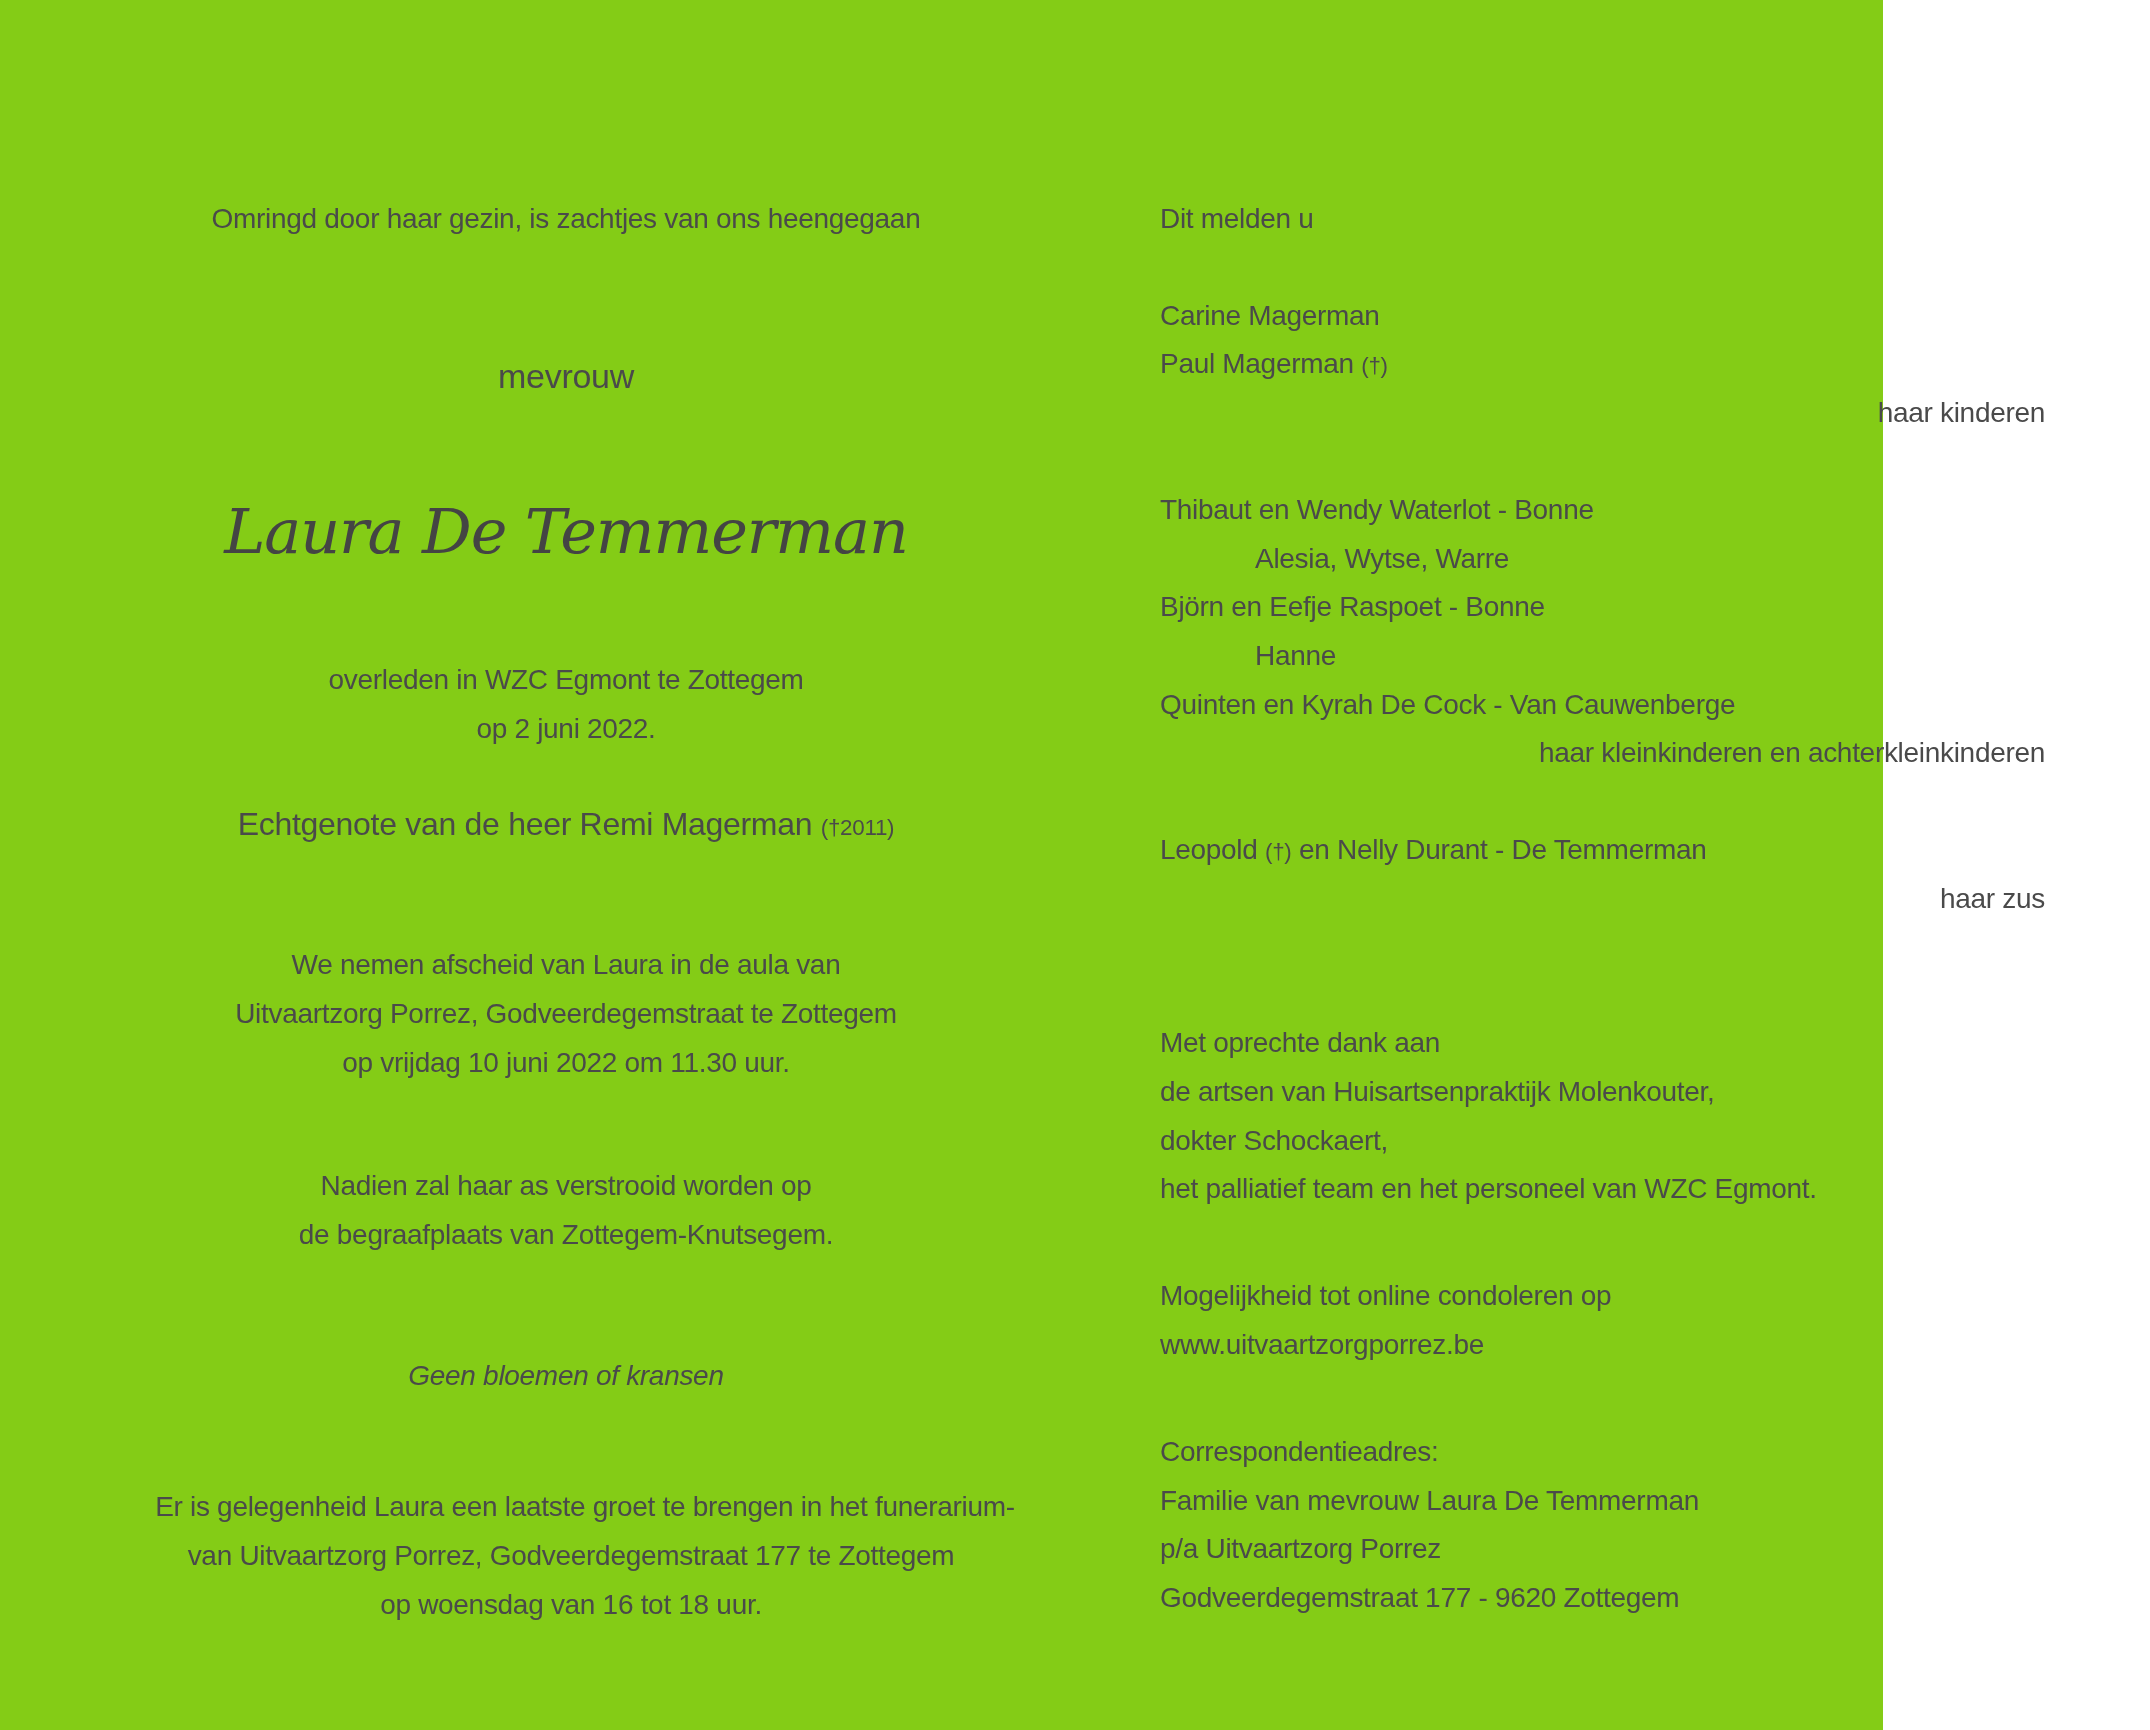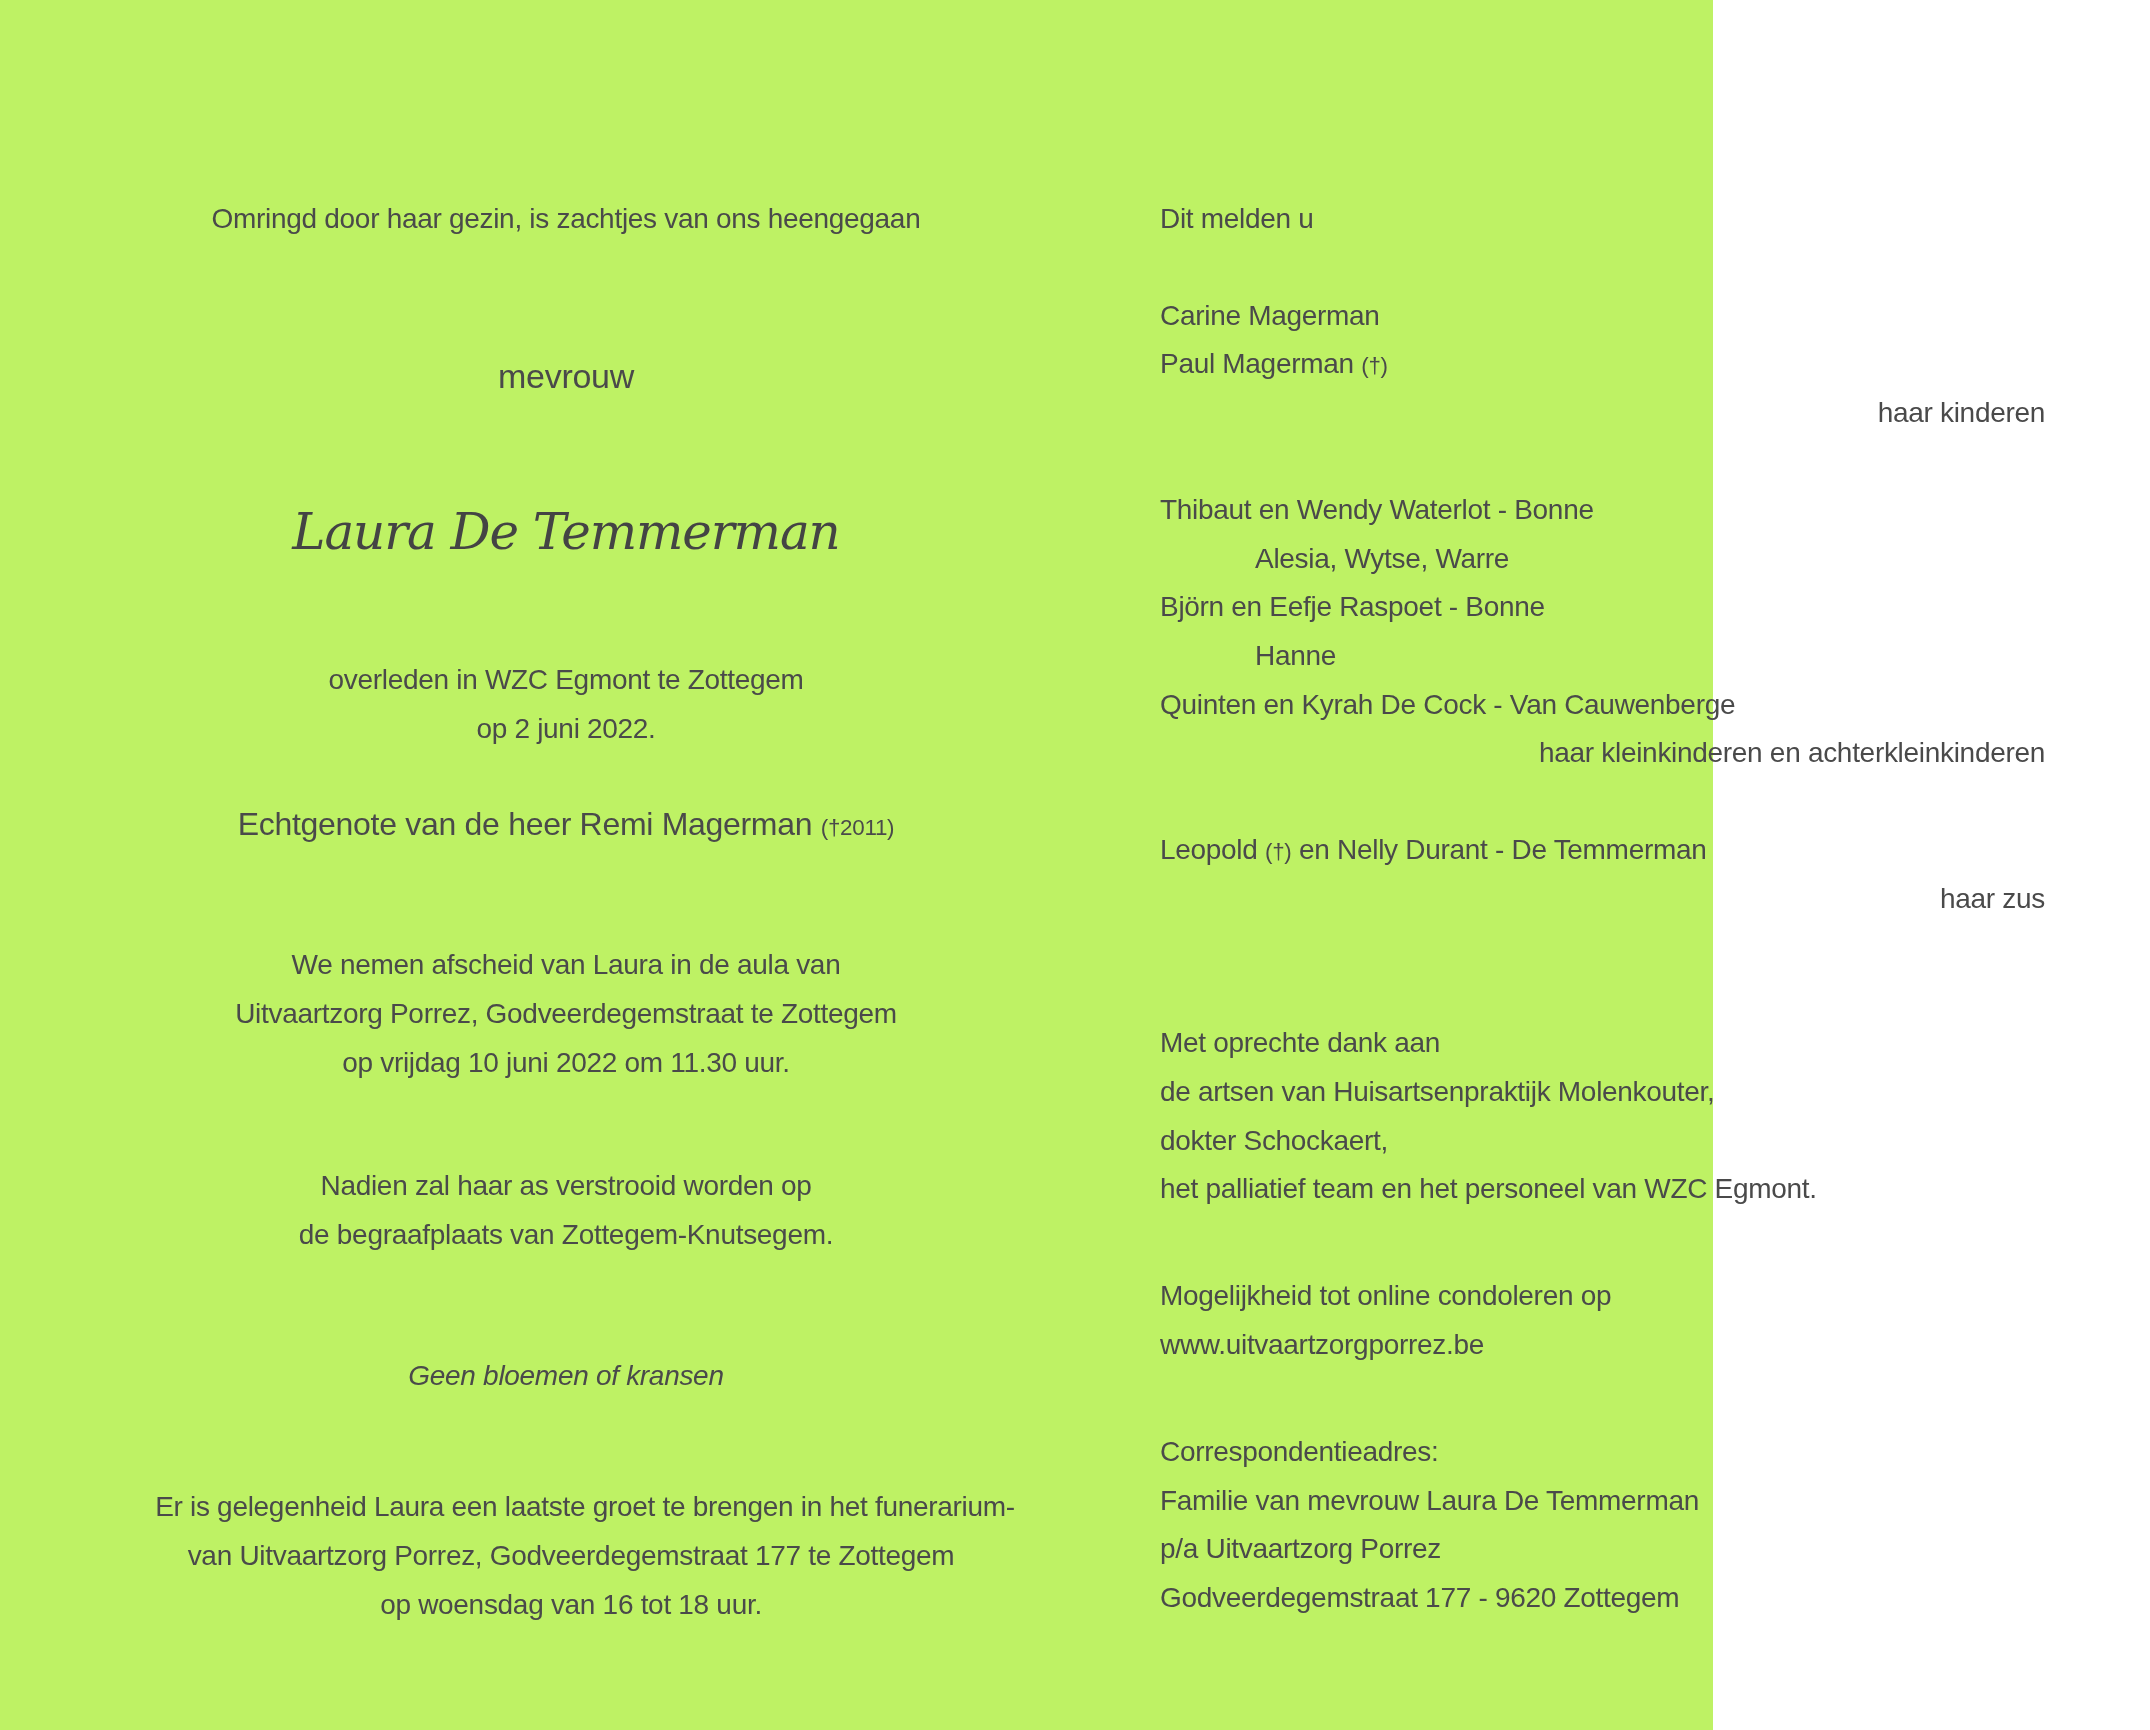--- a/index.html
+++ b/index.html
@@ -11,44 +11,44 @@
       width: 2151px;
       height: 1730px;
       position: relative;
       overflow: hidden;
       font-family: "Liberation Sans", "DejaVu Sans", sans-serif;
       color: #4a4a4a;
     }
     .page {
       position: absolute;
       left: 0; top: 0;
-      width: 1713px;
+      width: 1883px;
       height: 1730px;
-      background: #bef264;
+      background: #84cc16;
     }
     .line {
       position: absolute;
       white-space: nowrap;
       font-size: 28px;
       line-height: 34px;
       color: #4a4a4a;
       letter-spacing: -0.3px;
     }
     .center {
       transform: translateX(-50%);
       text-align: center;
     }
     .right {
       transform: translateX(-100%);
       text-align: right;
     }
     .title-name {
       font-family: "DejaVu Serif", "Liberation Serif", serif;
       font-style: italic;
-      font-size: 50px;
+      font-size: 62px;
       line-height: 78px;
       color: #444444;
       letter-spacing: -1.1px;
     }
     .mevrouw {
       font-size: 34px;
       line-height: 39px;
     }
     .echtgenote {
       font-size: 32px;

